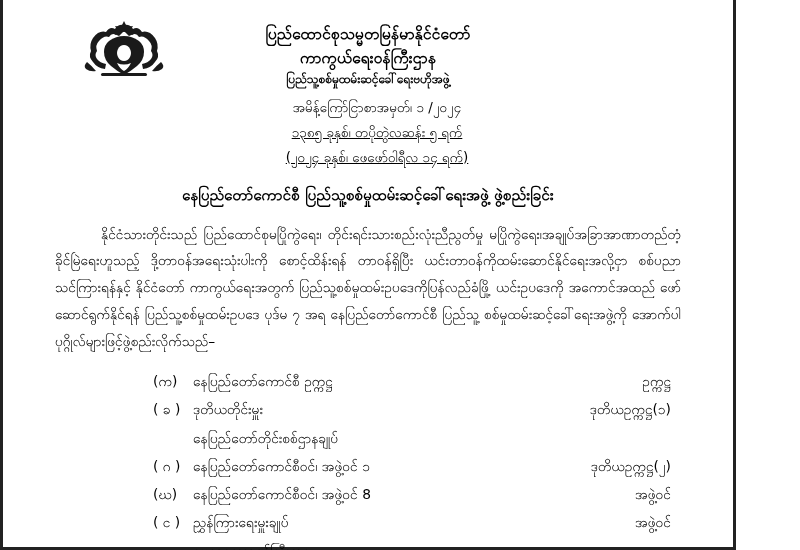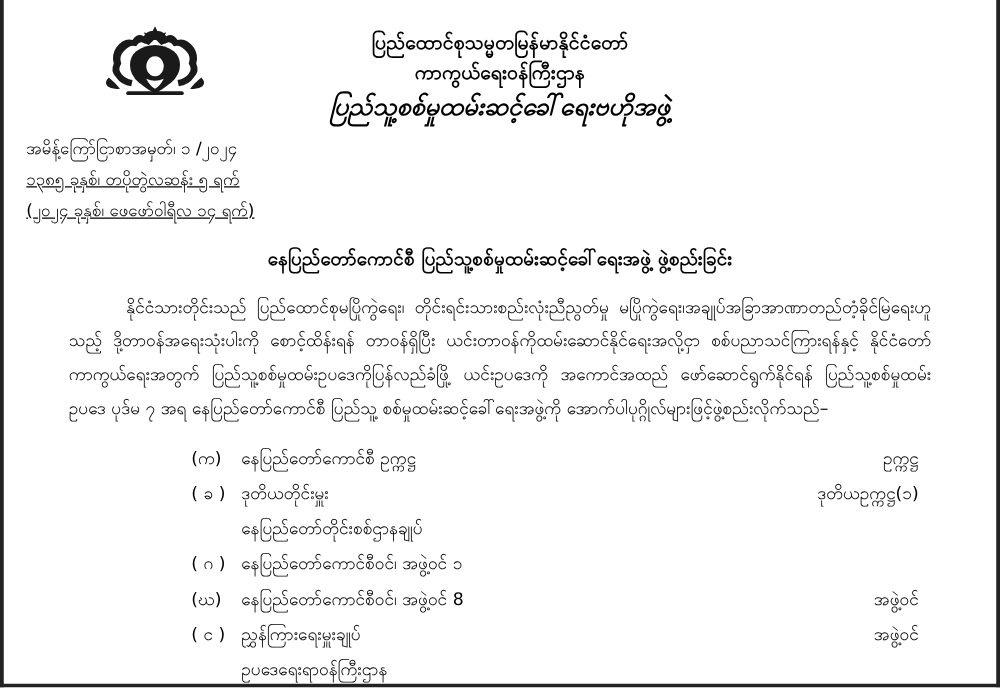--- a/index.html
+++ b/index.html
@@ -9,21 +9,21 @@
   body {
     width: 800px;
     height: 550px;
     background: #ffffff;
     font-family: "DejaVu Sans", sans-serif;
     color: #000000;
     overflow: hidden;
   }
   .page {
     position: relative;
-    width: 800px;
+    width: 736px;
     height: 550px;
     box-sizing: border-box;
     border-left: 3px solid #222;
     border-right: 3px solid #222;
     border-bottom: 3px solid #222;
     background: #fff;
   }
   .emblem {
     position: absolute;
     left: 78px;
@@ -35,26 +35,26 @@
     padding-top: 22px;
     text-align: center;
   }
   .ttl {
     font-size: 15.5px;
     font-weight: bold;
     line-height: 1.55;
     letter-spacing: 0.2px;
   }
   .ttl2 {
-    font-size: 20px;
+    font-size: 12px;
     font-weight: bold;
     line-height: 1.55;
-    font-style: italic;
   }
   .meta {
+    text-align: center;
     font-size: 13.5px;
     line-height: 1.85;
     margin-top: 6px;
   }
   .meta .indent1 { padding-left: 18px; }
   .meta .indent2 { padding-left: 18px; text-decoration: underline; }
   .subject {
     text-align: center;
     font-size: 15px;
     font-weight: bold;
@@ -159,20 +159,21 @@
         <span class="name">ဒုတိယတိုင်းမှူး</span>
         <span class="role">ဒုတိယဥက္ကဋ္ဌ(၁)</span>
       </div>
       <div class="subrow">နေပြည်တော်တိုင်းစစ်ဌာနချုပ်</div>
     </div>
 
     <div>
       <div class="row">
         <span class="mark">( ဂ )</span>
         <span class="name">နေပြည်တော်ကောင်စီဝင်၊ အဖွဲ့ဝင် ၁</span>
+        <span class="role">ဒုတိယဥက္ကဋ္ဌ(၂)</span>
       </div>
     </div>
 
     <div>
       <div class="row">
         <span class="mark">(ဃ)</span>
         <span class="name">နေပြည်တော်ကောင်စီဝင်၊ အဖွဲ့ဝင် 8</span>
         <span class="role">အဖွဲ့ဝင်</span>
       </div>
     </div>

